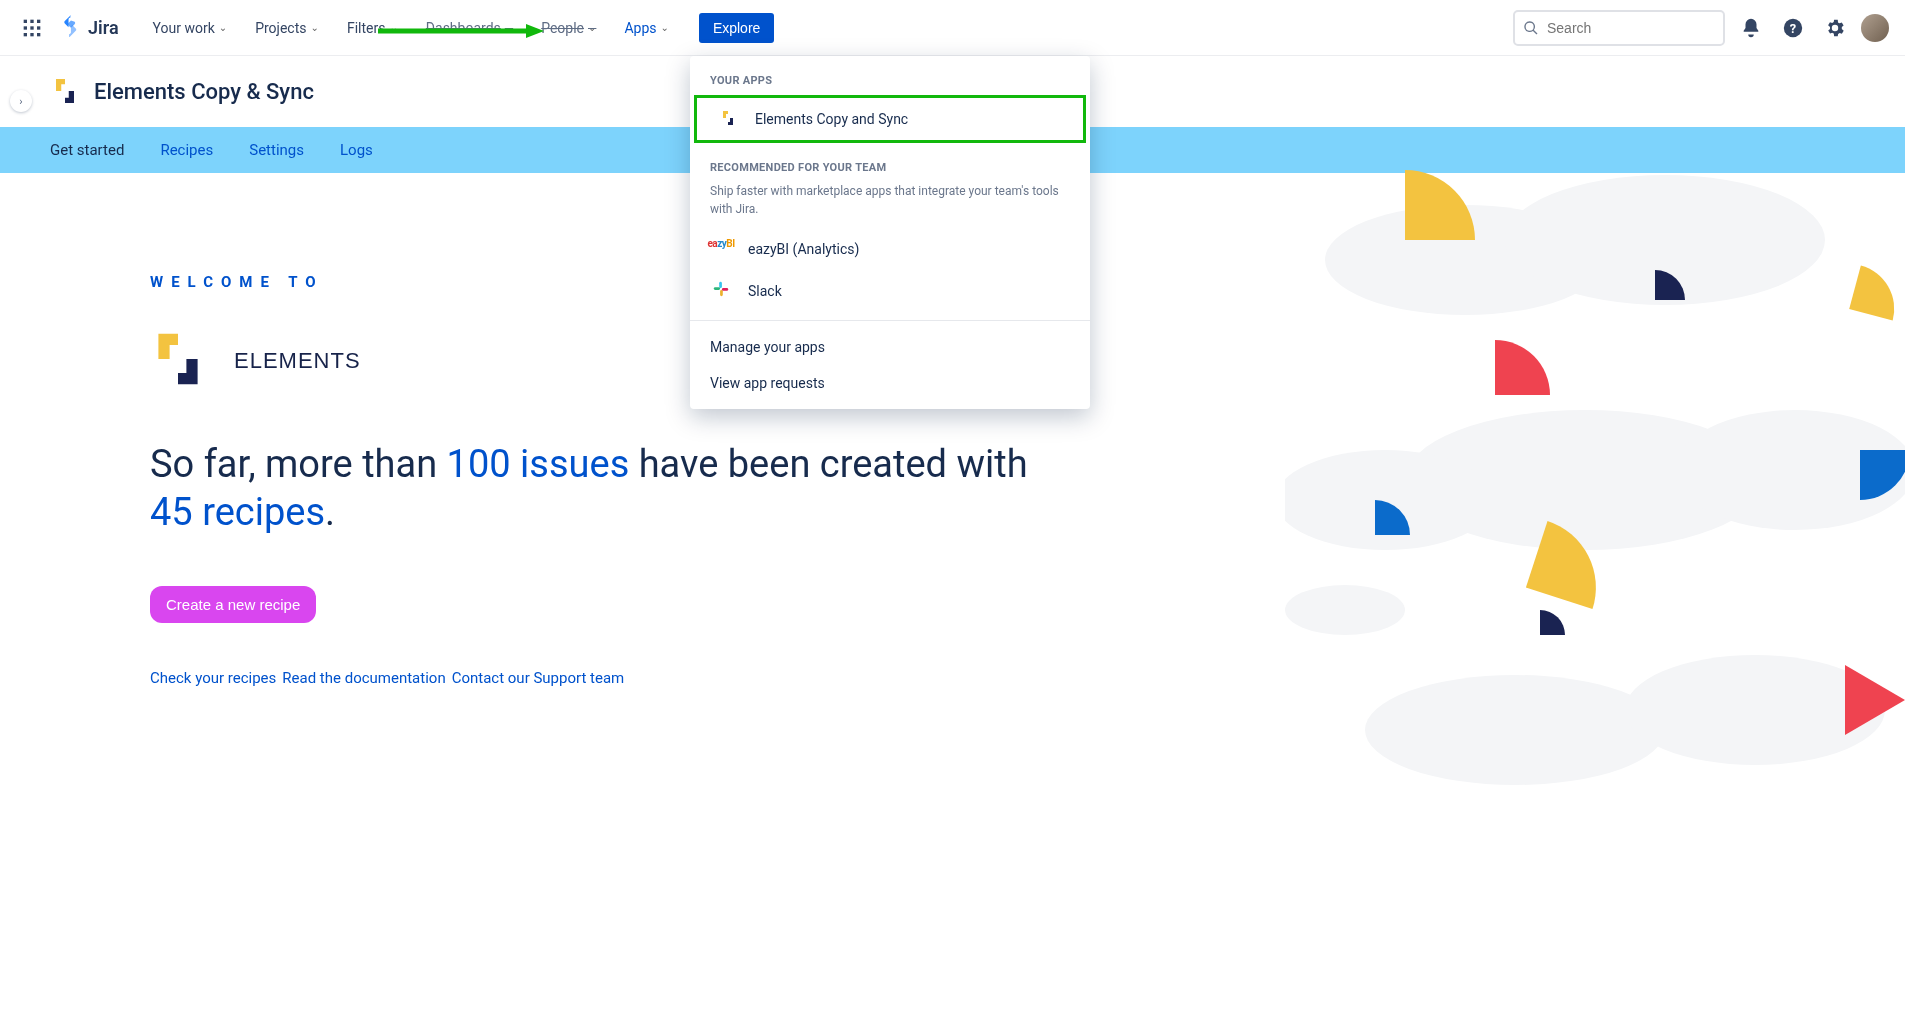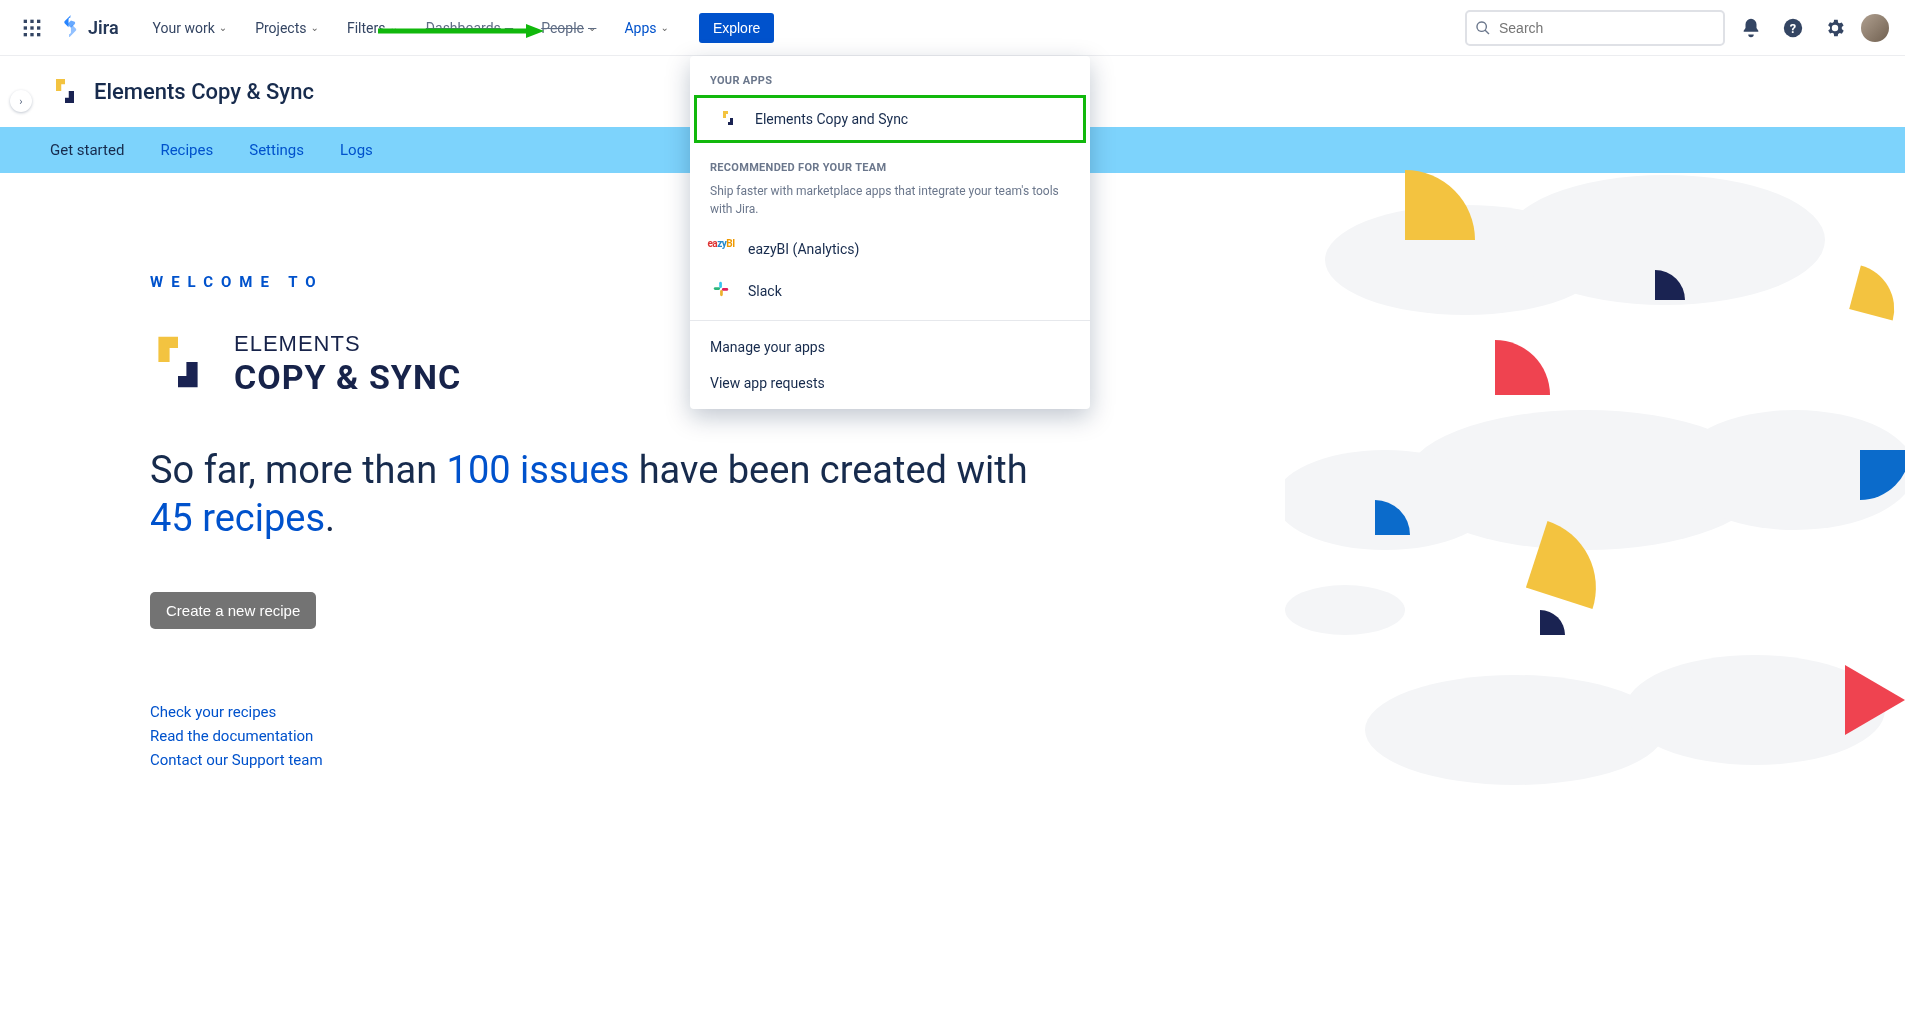--- a/index.html
+++ b/index.html
@@ -14,21 +14,21 @@
   .jira-brand .text { font-weight: 600; font-size: 18px; color: #253858; }
   .nav-items { display: flex; align-items: center; margin-left: 12px; gap: 8px; }
   .nav-item { padding: 6px 10px; border-radius: 3px; font-size: 14px; color: #344563; display: flex; align-items: center; gap: 4px; cursor: pointer; }
   .nav-item.struck { text-decoration: line-through; color: #5e6c84; }
   .nav-item.active { color: #0052cc; }
   .chevron { font-size: 10px; color: #666; }
   .btn-create { background: #0052cc; color: #fff; border: none; padding: 7px 14px; border-radius: 3px; font-size: 14px; font-weight: 500; margin-left: 16px; cursor: pointer; }
   .topnav-right { margin-left: auto; display: flex; align-items: center; gap: 10px; }
   .search-wrap { position: relative; }
   .search-wrap svg { position: absolute; left: 10px; top: 50%; transform: translateY(-50%); width: 16px; height: 16px; fill: #6b778c; }
-  .search-input { width: 260px; padding: 8px 8px 8px 32px; border: 2px solid #dfe1e6; border-radius: 5px; font-size: 14px; outline: none; background: #fff; }
+  .search-input { width: 212px; padding: 8px 8px 8px 32px; border: 2px solid #dfe1e6; border-radius: 5px; font-size: 14px; outline: none; background: #fff; }
   .icon-btn { width: 32px; height: 32px; display: flex; align-items: center; justify-content: center; border-radius: 50%; cursor: pointer; }
   .icon-btn svg { width: 22px; height: 22px; fill: #344563; }
   .avatar { width: 28px; height: 28px; border-radius: 50%; background: linear-gradient(135deg,#b0a090,#706050); cursor: pointer; }
 
   
   .green-arrow { position: absolute; top: 24px; left: 378px; width: 166px; height: 14px; z-index: 40; pointer-events: none; }
 
   
   .side-toggle { position: absolute; left: 10px; top: 90px; width: 22px; height: 22px; border-radius: 50%; background: #fff; box-shadow: 0 1px 3px rgba(9,30,66,0.25); display: flex; align-items: center; justify-content: center; cursor: pointer; z-index: 5; font-size: 11px; color: #5e6c84;}
 
@@ -44,22 +44,22 @@
 
   
   .hero { position: relative; padding: 100px 0 0 150px; min-height: 600px; background: #fff; }
   .hero .welcome { letter-spacing: 8px; font-size: 15px; font-weight: 700; color: #0052cc; margin-bottom: 40px; }
   .hero .logo-row { display: flex; align-items: center; gap: 28px; margin-bottom: 50px; }
   .hero .logo-row .txt { display: flex; flex-direction: column; }
   .hero .logo-row .txt .l1 { font-size: 22px; font-weight: 400; color: #17234a; letter-spacing: 1px; font-family: Arial, sans-serif; }
   .hero .logo-row .txt .l2 { font-size: 34px; font-weight: 700; color: #17234a; letter-spacing: 1px; }
   .hero .stat { font-size: 38px; font-weight: 400; color: #172b4d; line-height: 1.25; margin-bottom: 50px; }
   .hero .stat .accent { color: #0052cc; }
-  .hero .btn-primary { background: #737373; color: #fff; border: none; padding: 10px 16px; border-radius: 5px; font-size: 15px; cursor: pointer; margin-bottom: 74px; }
-  .hero .links { display: flex; flex-direction: column; gap: 6px; font-size: 15px; }
+  .hero .btn-primary { background: #d946ef; color: #fff; border: none; padding: 10px 16px; border-radius: 12px; font-size: 15px; cursor: pointer; margin-bottom: 46px; }
+  .hero .links { display: flex; flex-direction: row; gap: 6px; font-size: 15px; }
   .hero .links a { color: #0052cc; text-decoration: none; cursor: pointer; }
 
   
   .art { position: absolute; right: 0; top: 170px; width: 620px; height: 650px; pointer-events: none; overflow: hidden; }
 
   
   .apps-menu { position: absolute; top: 56px; left: 690px; width: 400px; background: #fff; box-shadow: 0 8px 24px rgba(9,30,66,0.25); border-radius: 4px; z-index: 50; padding-bottom: 8px; }
   .apps-menu .sect-label { font-size: 11px; font-weight: 700; color: #6b778c; letter-spacing: 0.3px; padding: 18px 20px 8px; }
   .apps-menu .sect-desc { font-size: 12px; color: #6b778c; padding: 0 20px 10px; line-height: 1.5; }
   .apps-menu .item { display: flex; align-items: center; gap: 16px; padding: 10px 20px; font-size: 14px; color: #172b4d; cursor: pointer; }
@@ -224,21 +224,20 @@
   <div class="welcome">WELCOME TO</div>
   <div class="logo-row">
     <span>
       <svg width="56" height="56" viewBox="0 0 40 40">
           <path d="M6 2h14v8H14v10H6z" fill="#f3c340"></path>
           <path d="M34 38H20v-8h6V20h8z" fill="#1a2352"></path>
         </svg>
     </span>
     <span class="txt">
       <span class="l1">ELEMENTS</span>
-      <span class="l2">COPY &amp; SYNC</span>
     </span>
   </div>
   <div class="stat">
     <span>So far, more than </span><span class="accent">100 issues</span><span> have been created with </span><br><span></span><span class="accent">45 recipes</span><span>.</span>
   </div>
   <button class="btn-primary">Create a new recipe</button>
   <div class="links">
     <a>Check your recipes</a>
     <a>Read the documentation</a>
     <a>Contact our Support team</a>

